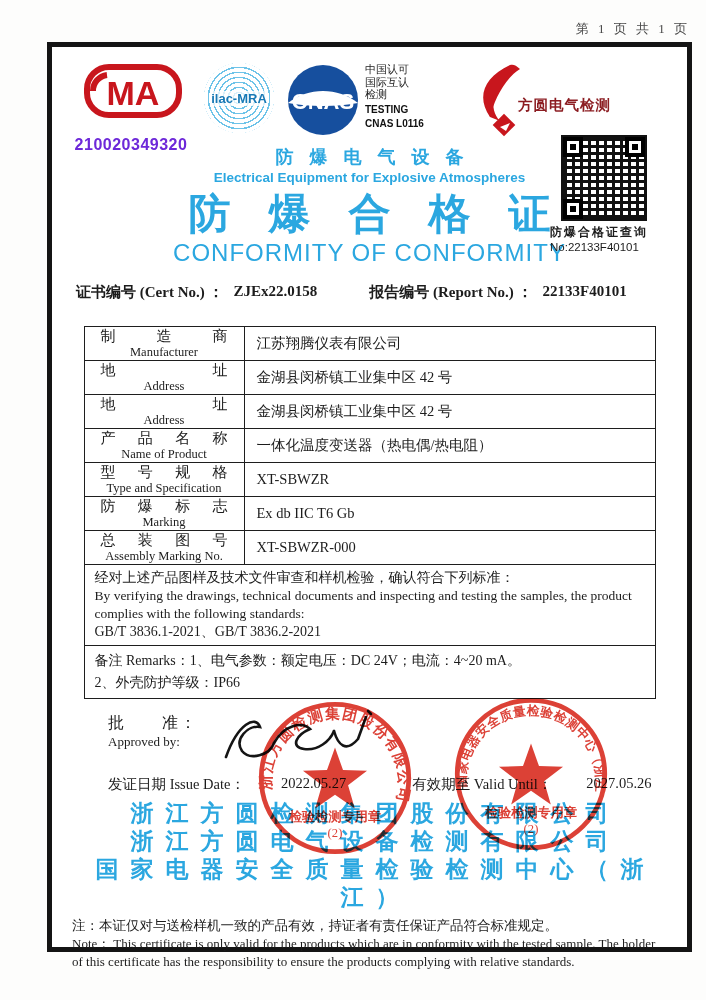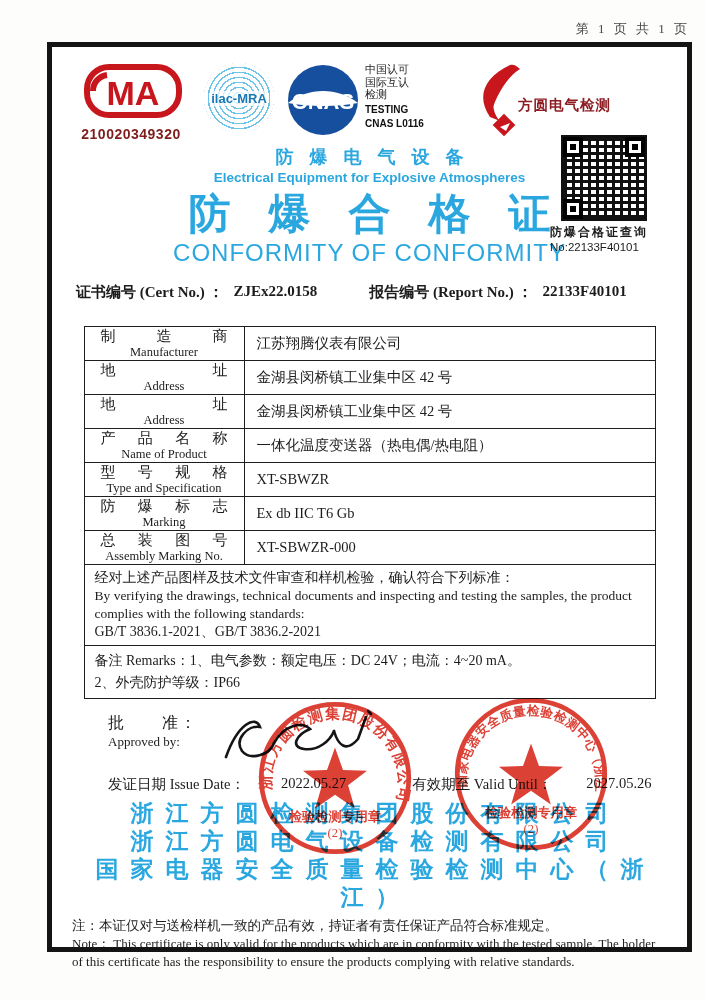--- a/index.html
+++ b/index.html
@@ -8,21 +8,21 @@
   .page { position:relative; width:706px; height:1000px; background:#fdfdfc; overflow:hidden; }
 
   .page-indicator { position:absolute; top:20px; right:16px; font-size:13px; letter-spacing:3px; color:#4a4a4a; }
 
   .frame { position:absolute; left:47px; top:42px; width:645px; height:910px;
            border:5px solid #141414; background:#fff; padding:12px 20px 0; }
 
   
   .logo-row { display:flex; align-items:flex-start; height:76px; margin-top:4px; }
   .cma { width:118px; text-align:center; }
-  .cma-num { color:#7f1d1d; font-weight:bold; font-size:14px; font-family:"Liberation Sans",sans-serif; letter-spacing:.5px; margin-top:3px; }
+  .cma-num { color:#6d28d9; font-weight:bold; font-size:16px; font-family:"Liberation Sans",sans-serif; letter-spacing:.5px; margin-top:13px; }
   .ilac { margin-left:14px; width:70px; height:70px; border-radius:50%;
           background:repeating-radial-gradient(circle at 50% 50%, rgba(60,175,225,.75) 0 1.5px, rgba(255,255,255,0) 1.5px 5px);
           display:flex; align-items:center; justify-content:center; }
   .ilac span { background:rgba(255,255,255,.75); color:#1879b5; font-weight:bold; font-size:13px;
                font-family:"Liberation Sans",sans-serif; padding:0 1px; }
   .cnas-wrap { display:flex; margin-left:12px; align-items:flex-start; }
   .cnas-side { margin-left:5px; font-family:"Liberation Sans",sans-serif; }
   .cnas-side .cn { font-size:11px; line-height:12.5px; color:#222; }
   .cnas-side .en { font-size:10px; font-weight:bold; line-height:11.5px; color:#111; margin-top:3px; }
   .fy { margin-left:50px; position:relative; width:160px; height:76px; }

